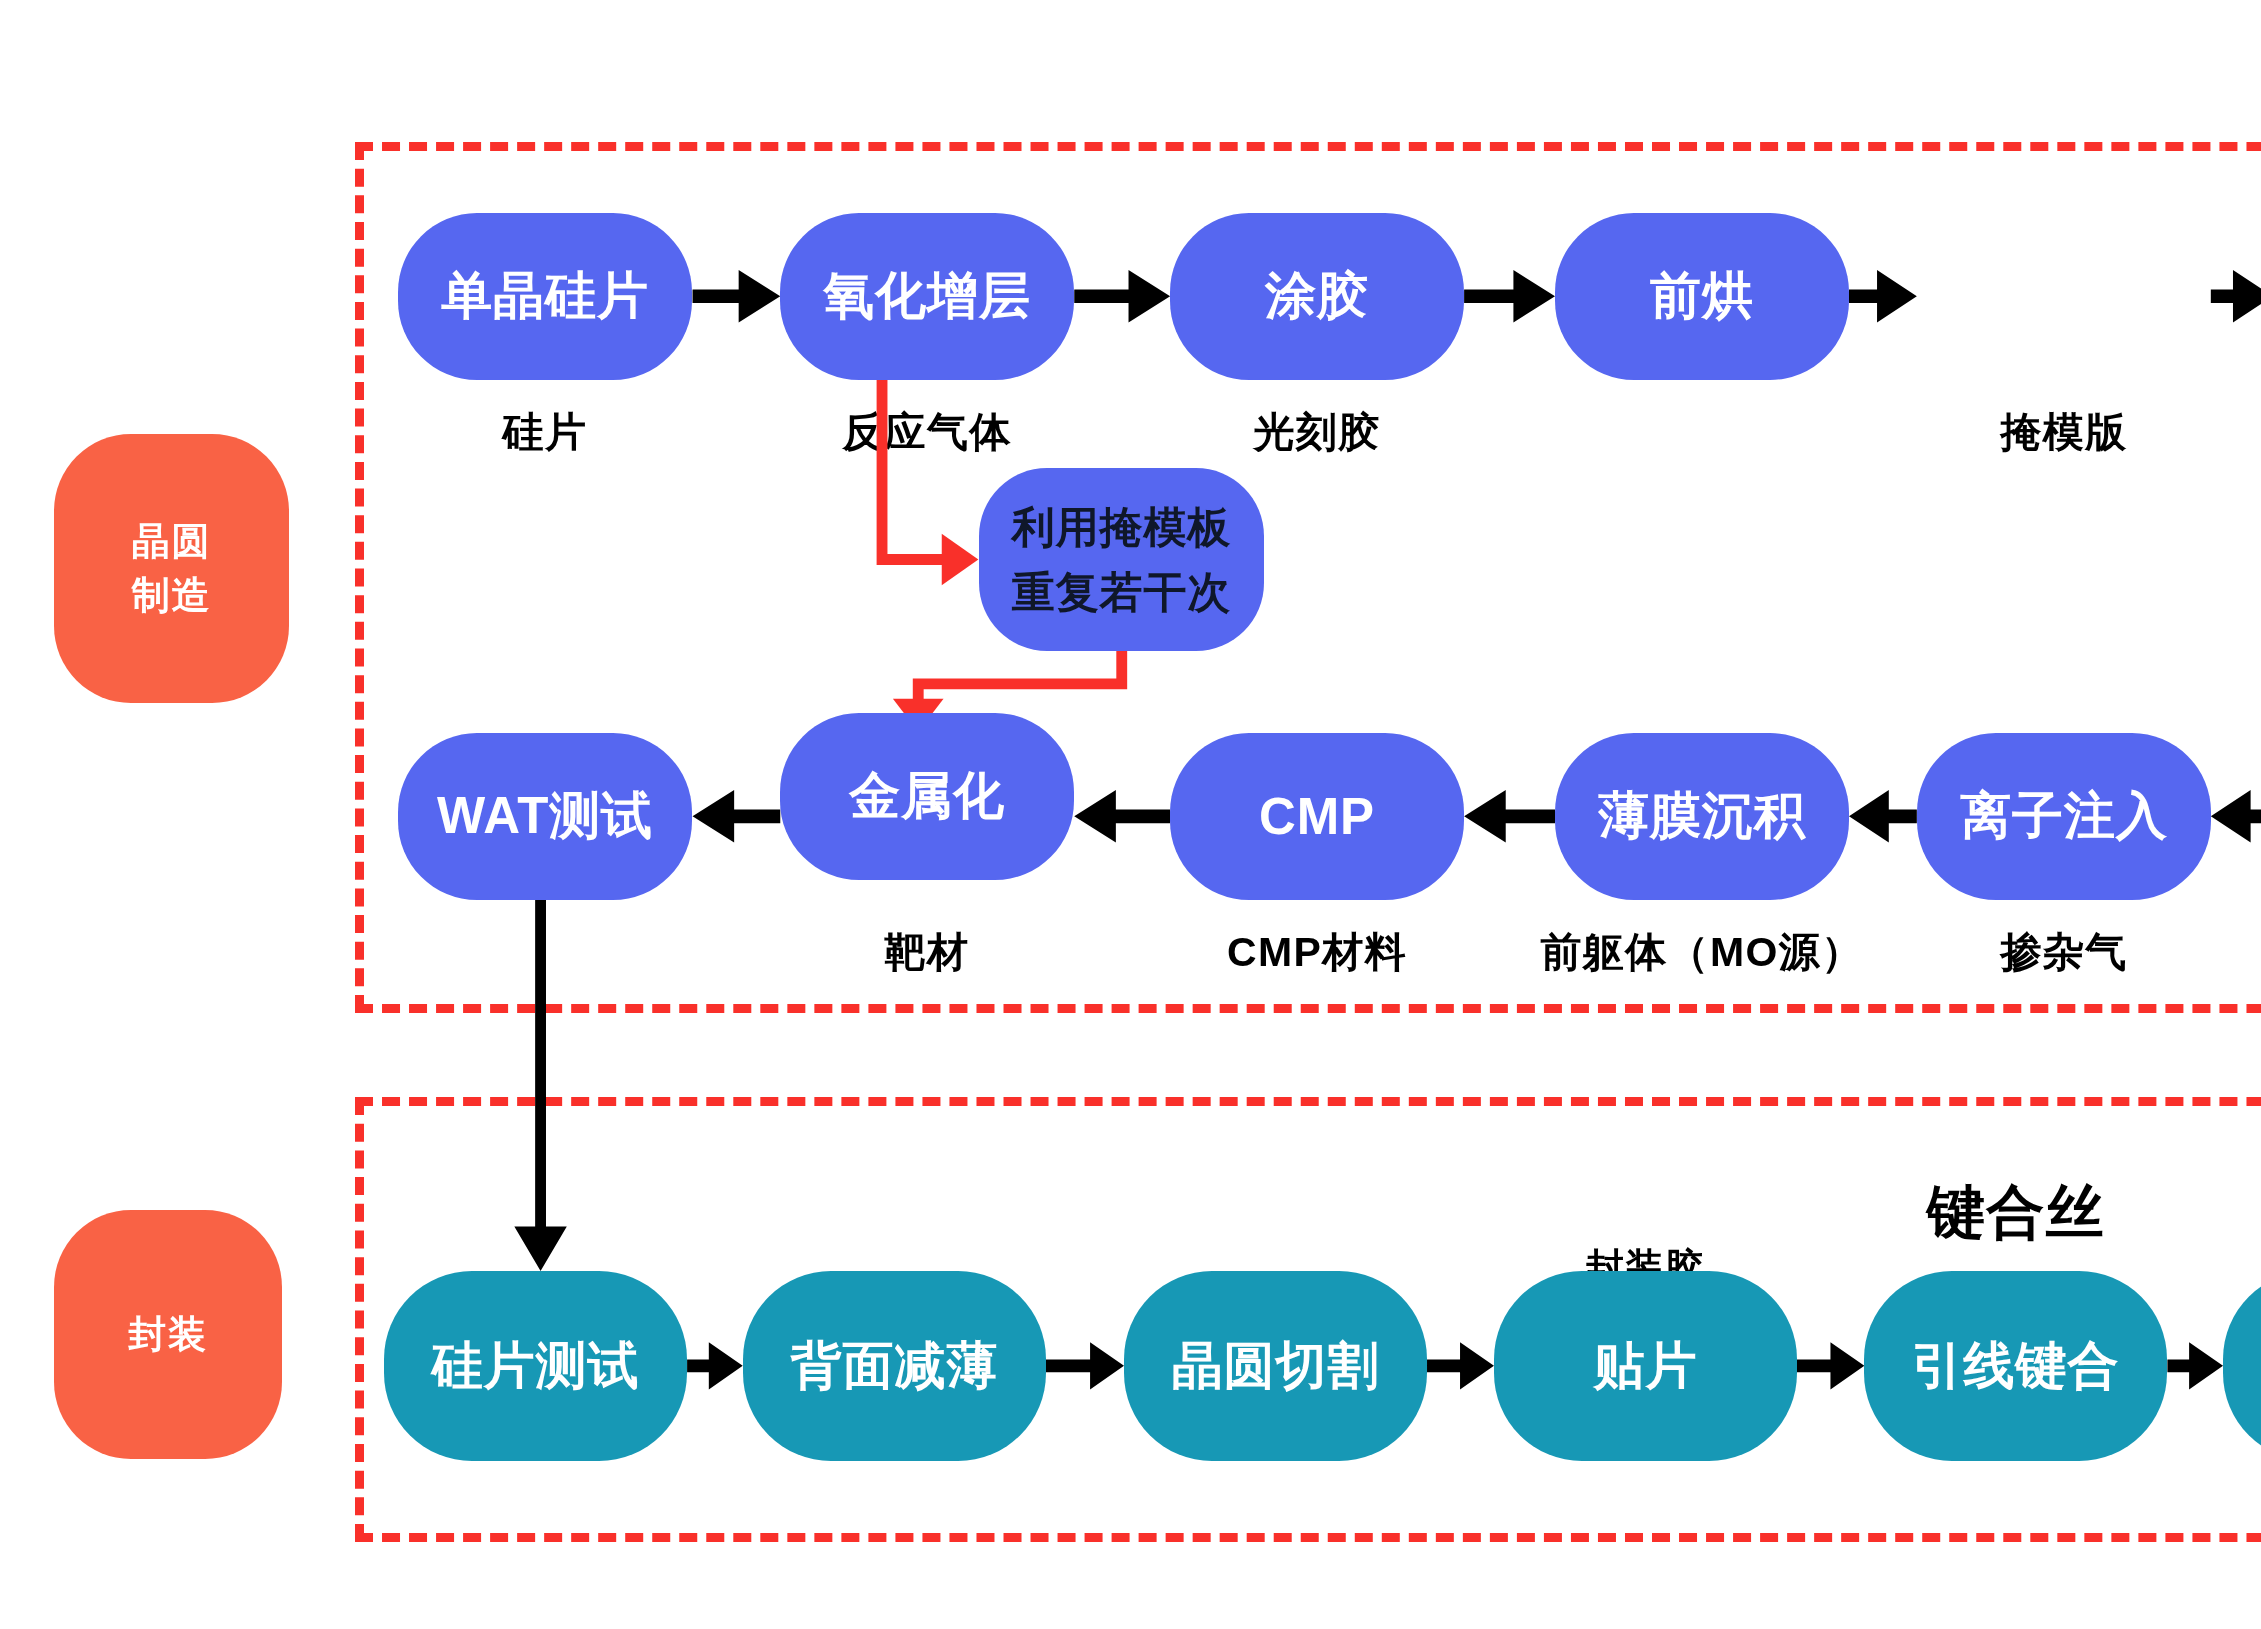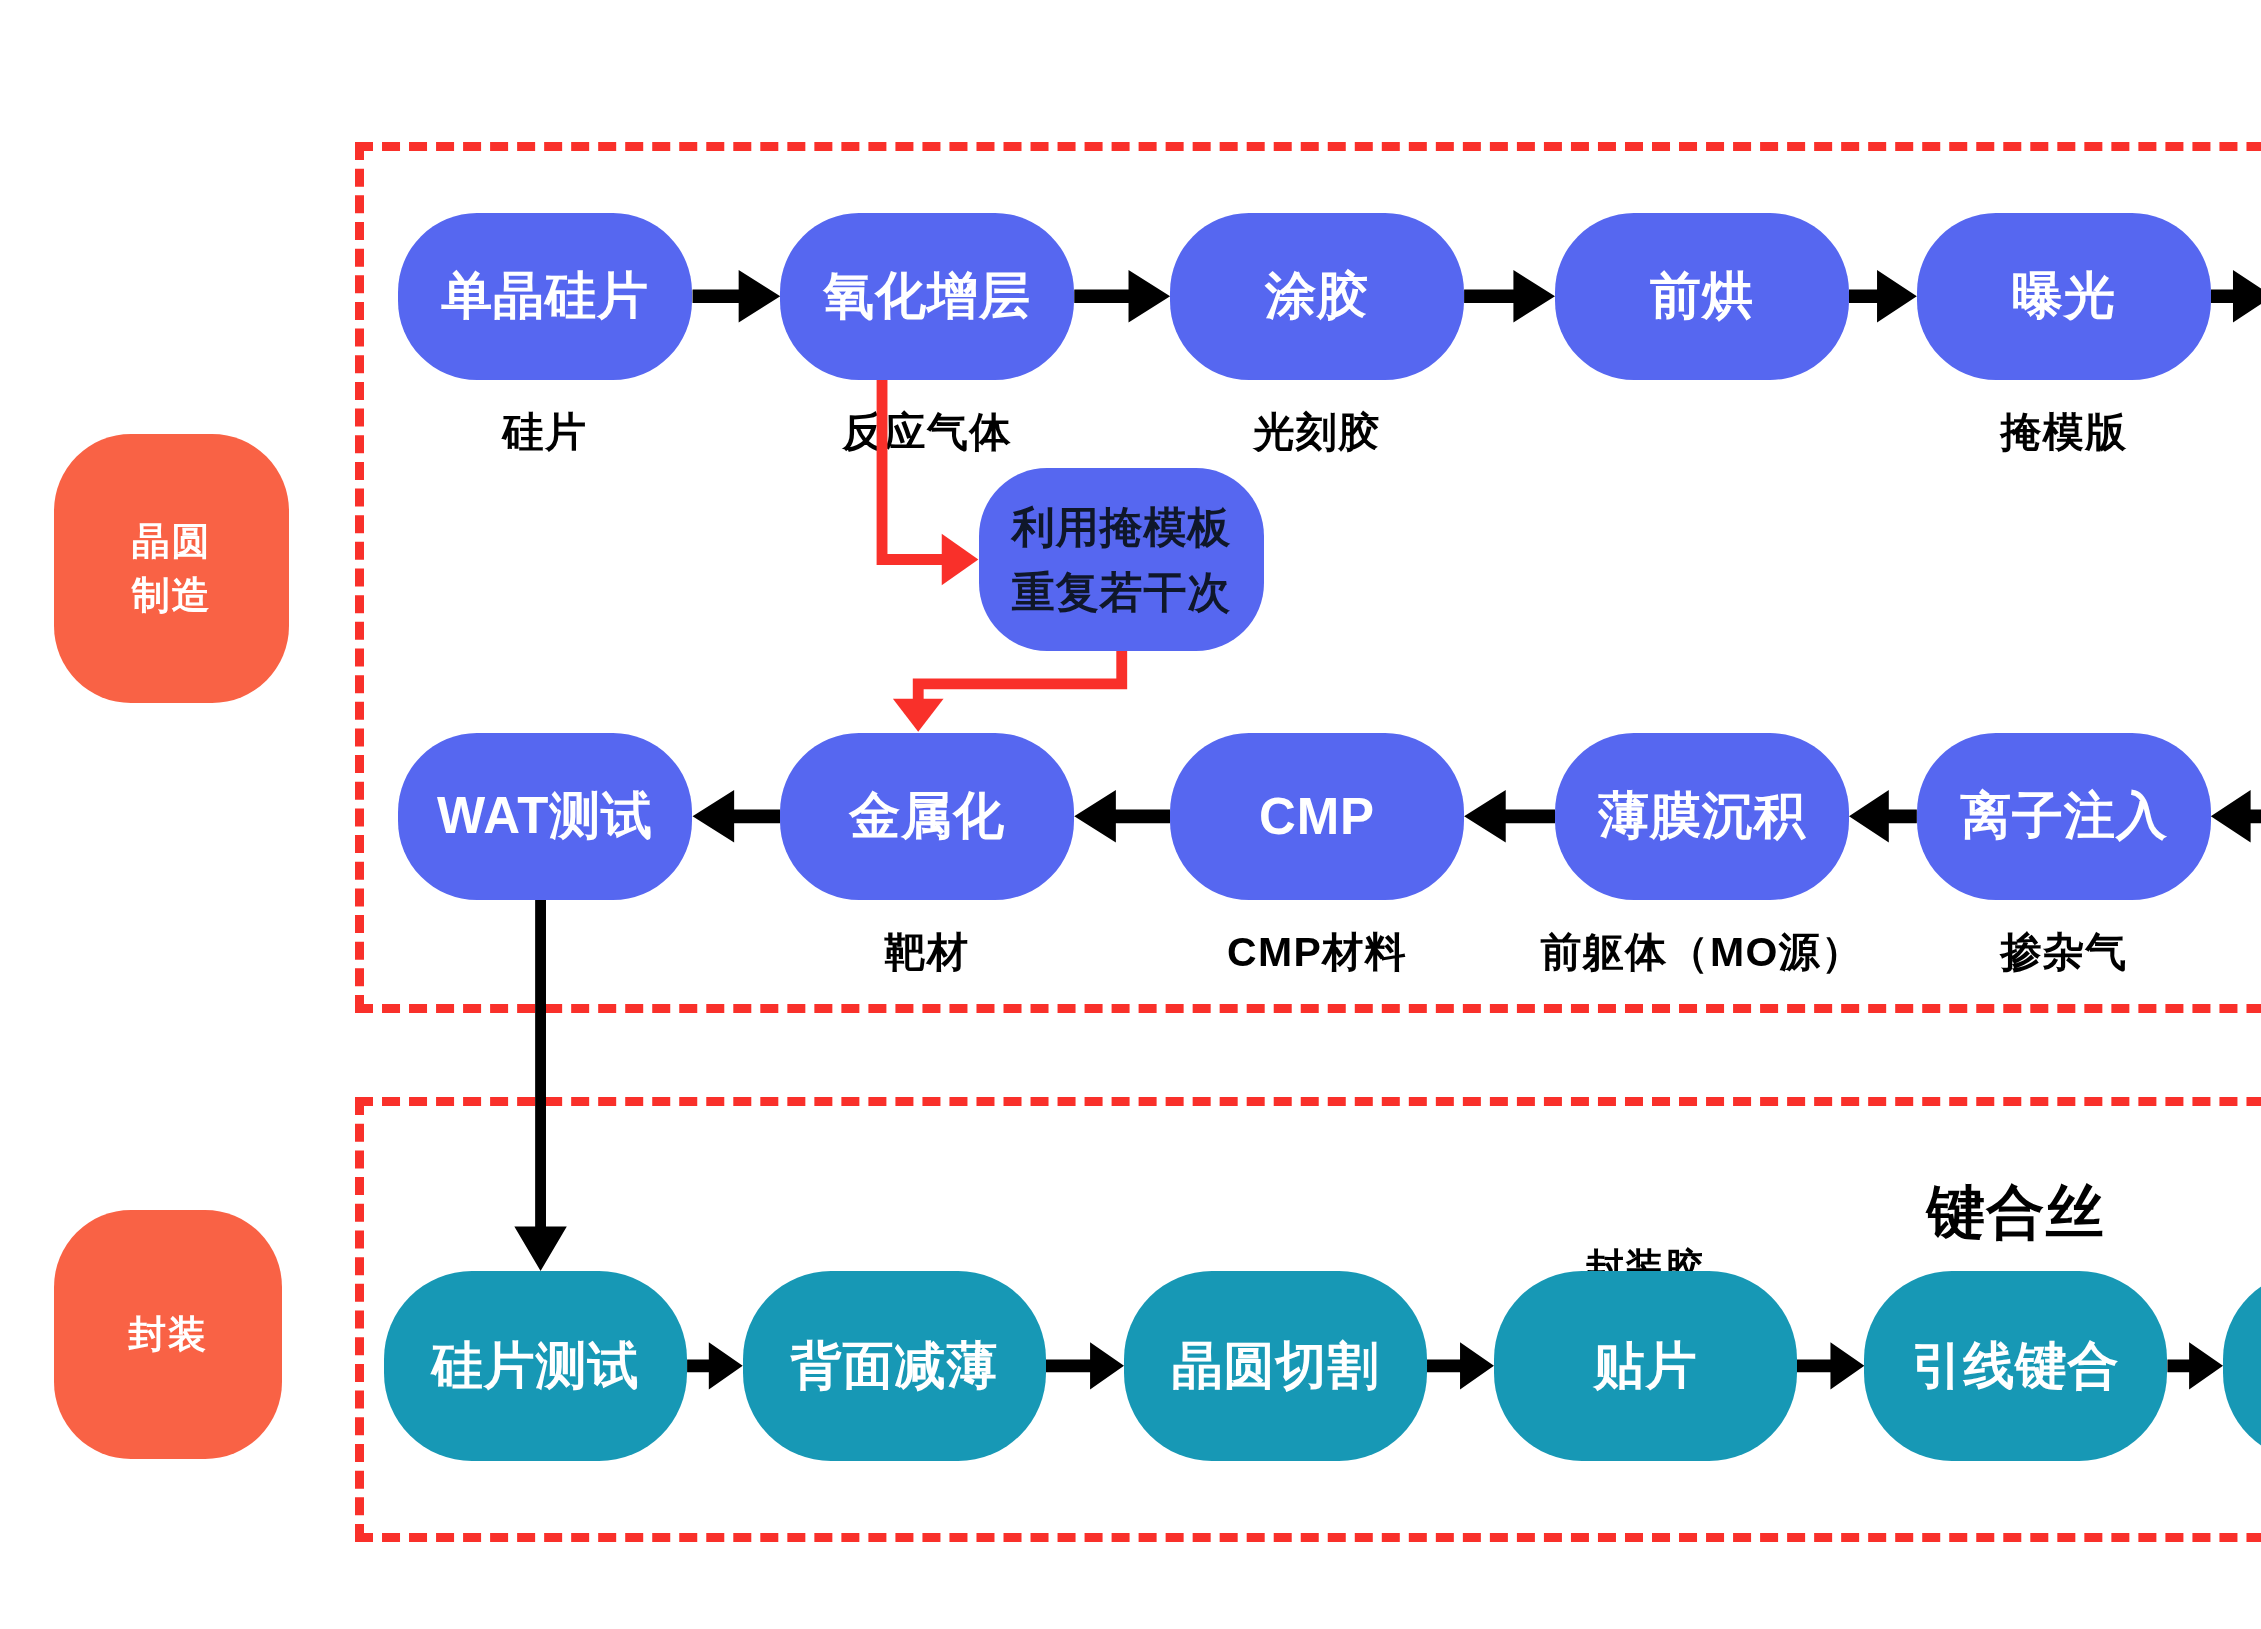--- a/index.html
+++ b/index.html
@@ -109,38 +109,35 @@
     </div>
   <div class="pill blue" style="left:780px;top:213px;width:294px">
       <span>氧化增层</span>
     </div>
   <div class="pill blue" style="left:1170px;top:213px;width:294px">
       <span>涂胶</span>
     </div>
   <div class="pill blue" style="left:1555px;top:213px;width:294px">
       <span>前烘</span>
     </div>
-  <div class="pill blue" style="left:1917px;top:213px;width:294px">
-      <span>曝光</span>
-    </div>
 
   <div class="mat-label" style="left:545px;top:405px">硅片</div>
   <div class="mat-label" style="left:927px;top:405px">反应气体</div>
   <div class="mat-label" style="left:1317px;top:405px">光刻胶</div>
   <div class="mat-label" style="left:2064px;top:405px">掩模版</div>
 
   <div class="note" style="left:979px;top:468px;width:285px;height:183px">
     <span>利用掩模板</span>
     <span>重复若干次</span>
   </div>
 
   <div class="pill blue" style="left:398px;top:733px;width:294px">
       <span>WAT测试</span>
     </div>
-  <div class="pill blue" style="left:780px;top:733px;width:294px">
+  <div class="pill blue" style="left:780px;top:713px;width:294px">
       <span>金属化</span>
     </div>
   <div class="pill blue" style="left:1170px;top:733px;width:294px">
       <span>CMP</span>
     </div>
   <div class="pill blue" style="left:1555px;top:733px;width:294px">
       <span>薄膜沉积</span>
     </div>
   <div class="pill blue" style="left:1917px;top:733px;width:294px">
       <span>离子注入</span>

